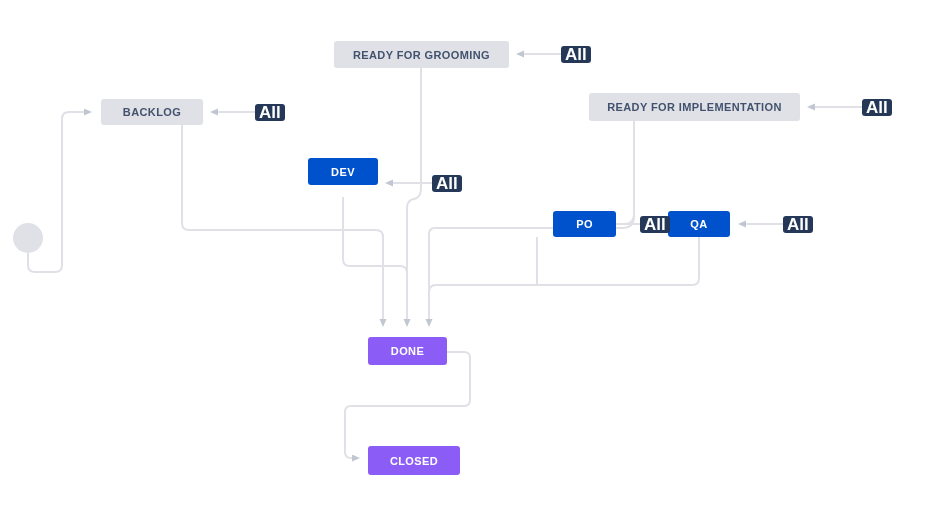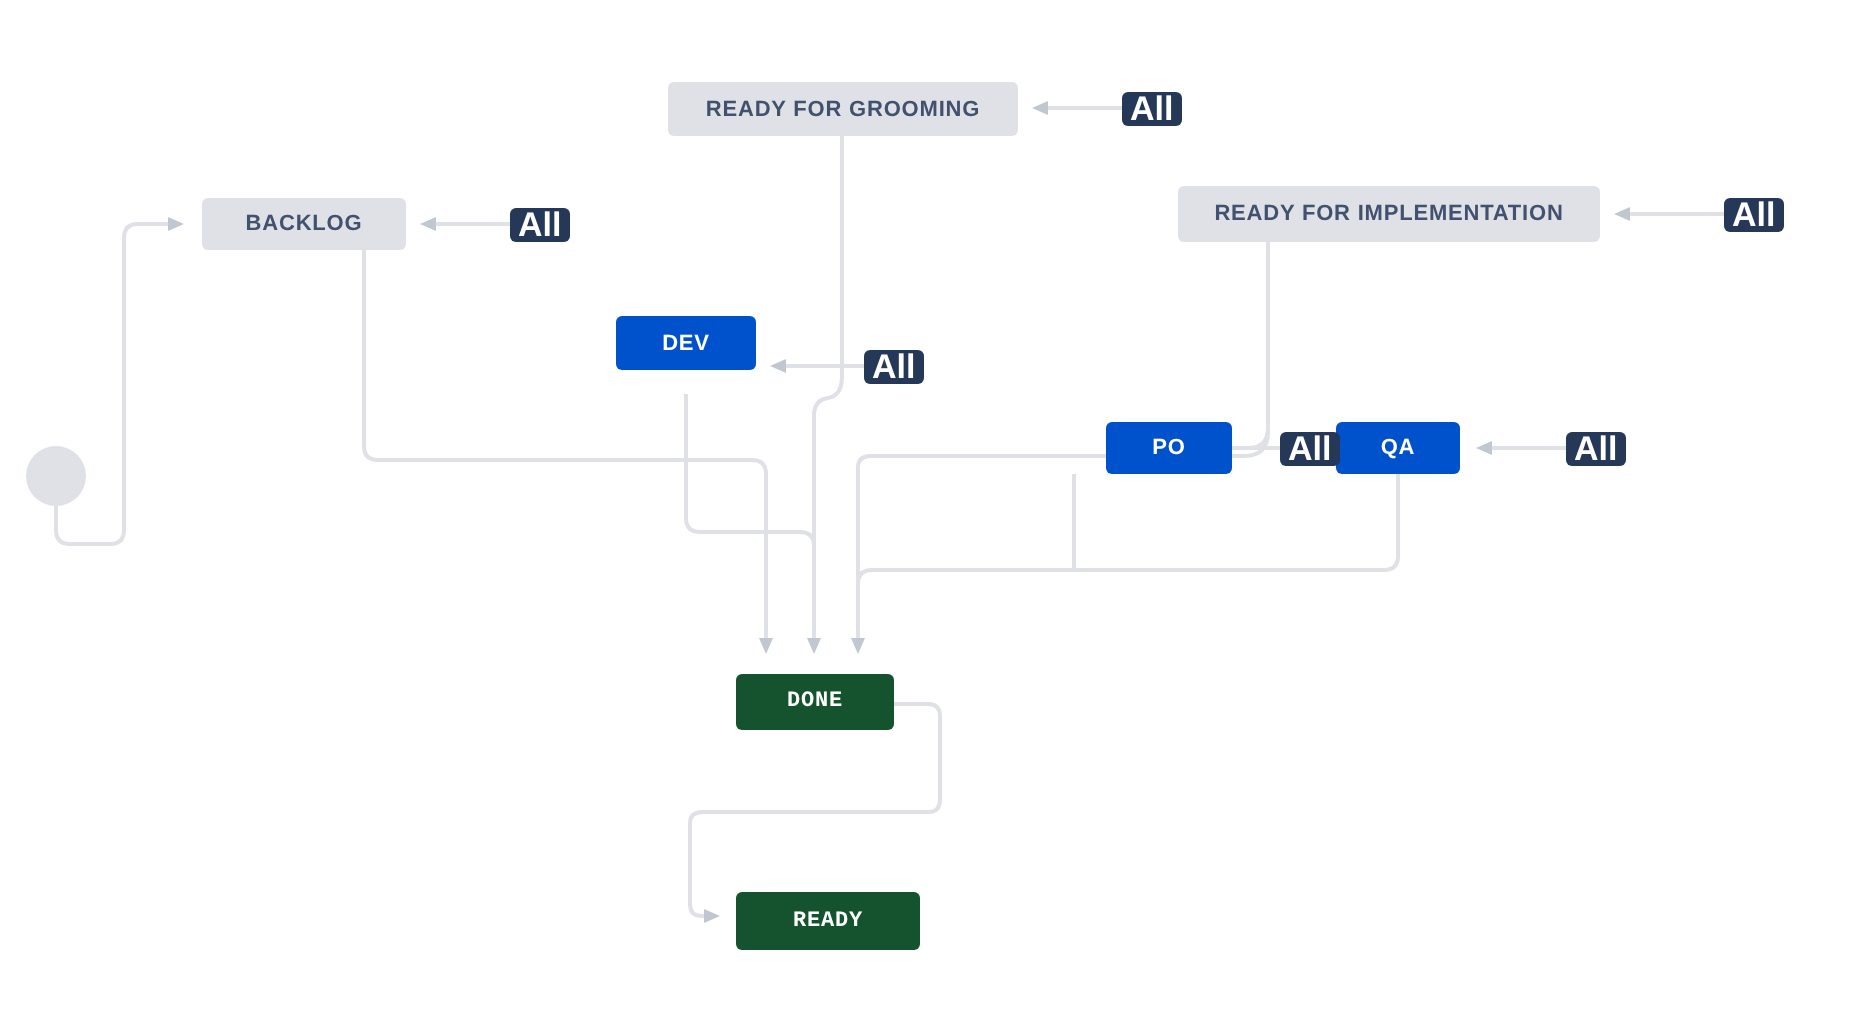--- a/index.html
+++ b/index.html
@@ -36,23 +36,22 @@
   }
   .node.todo {
     background: #DFE1E6;
     color: #42526E;
   }
   .node.inprogress {
     background: #0052CC;
     color: #FFFFFF;
   }
   .node.done {
-    background: #14532d;
+    background: #8b5cf6;
     color: #FFFFFF;
-    font-family: Liberation Mono, monospace;
   }
   .badge {
     position: absolute;
     z-index: 3;
     display: flex;
     align-items: center;
     justify-content: center;
     background: #253858;
     color: #FFFFFF;
     font-size: 17px;
@@ -113,21 +112,21 @@
   <div class="node todo" style="left:589px; top:93px; width:211px; height:28px;">READY FOR IMPLEMENTATION</div>
 
   <div class="node inprogress" style="left:308px; top:158px; width:70px; height:27px;">DEV</div>
 
   <div class="node inprogress" style="left:525px; top:211px; width:63px; height:26px;margin-left:28px;">PO</div>
 
   <div class="node inprogress" style="left:668px; top:211px; width:62px; height:26px;">QA</div>
 
   <div class="node done" style="left:368px; top:337px; width:79px; height:28px;">DONE</div>
 
-  <div class="node done" style="left:368px; top:446px; width:92px; height:29px;">READY</div>
+  <div class="node done" style="left:368px; top:446px; width:92px; height:29px;">CLOSED</div>
 
   <div class="badge" style="left:561px; top:46px;">All</div>
 
   <div class="badge" style="left:255px; top:104px;">All</div>
 
   <div class="badge" style="left:862px; top:99px;">All</div>
 
   <div class="badge" style="left:432px; top:175px;">All</div>
 
   <div class="badge" style="left:640px; top:216px;">All</div>

